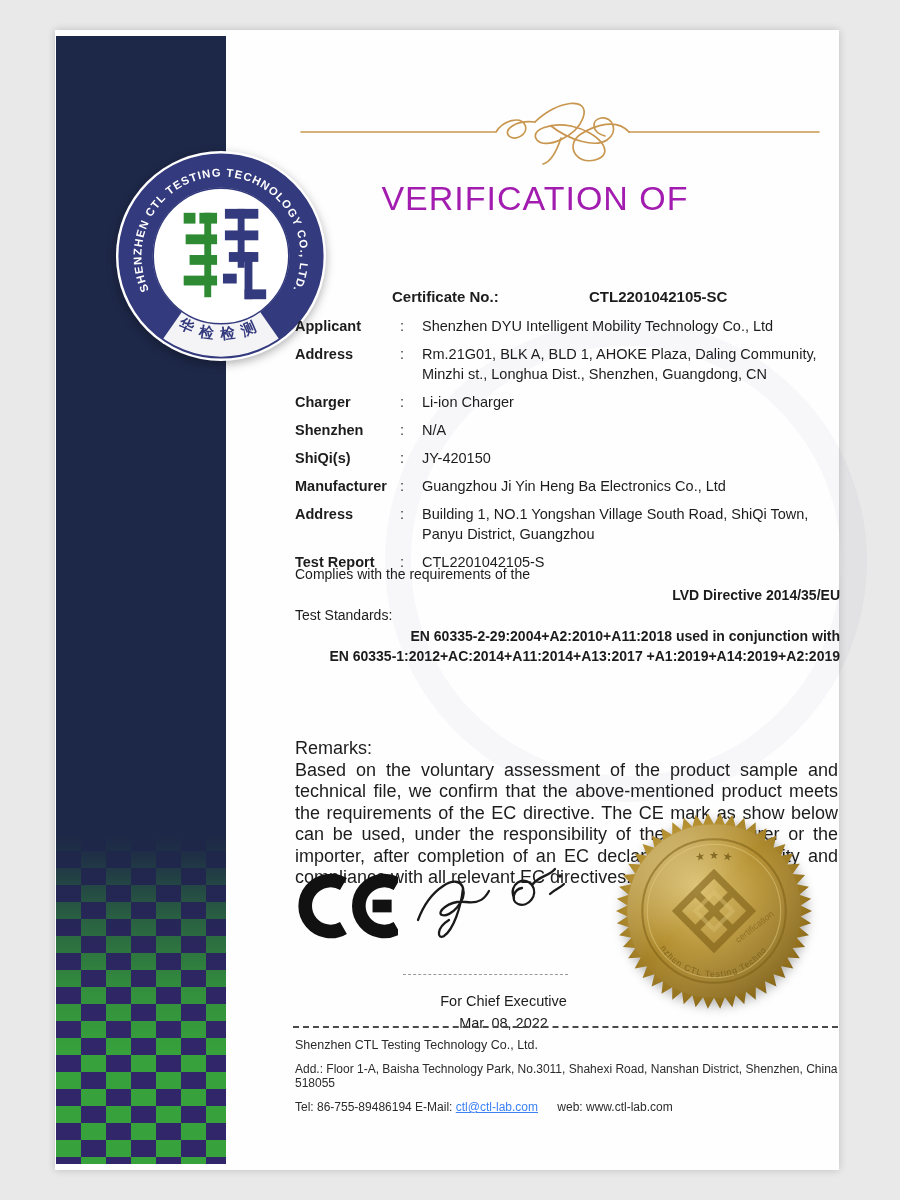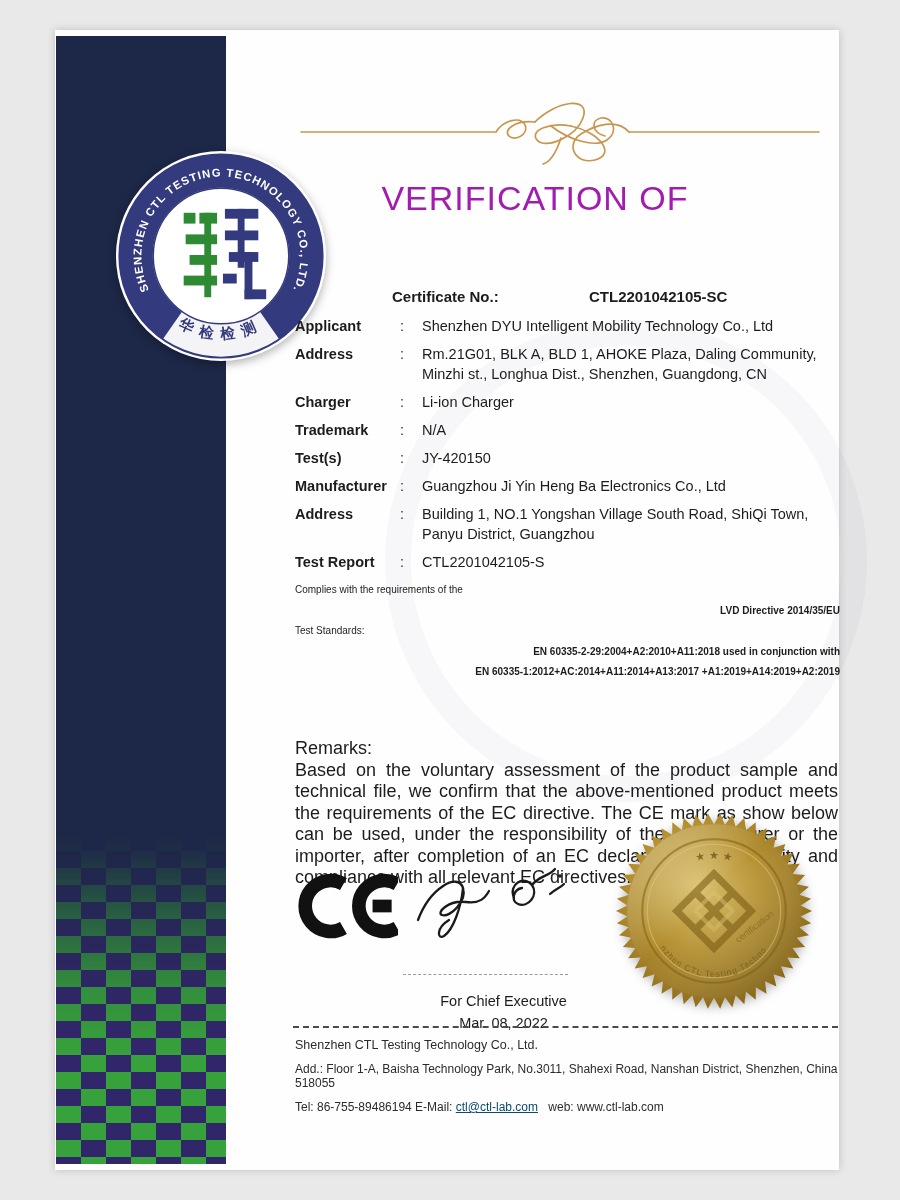--- a/index.html
+++ b/index.html
@@ -31,35 +31,35 @@
   .title{position:absolute;left:180px;top:146px;width:600px;text-align:center;
     font-size:34px;line-height:45px;letter-spacing:1px;color:#a21caf;}
   .cert-row{position:absolute;left:240px;top:258px;width:540px;font-size:15px;font-weight:bold;}
   .cert-row .cl{position:absolute;left:97px;top:0;}
   .cert-row .cv{position:absolute;left:294px;top:0;}
   .rows{position:absolute;left:240px;top:286px;width:540px;font-size:14.5px;}
   .row{display:flex;margin-bottom:8px;line-height:20px;}
   .row .lbl{width:105px;font-weight:bold;flex:none;}
   .row .colon{width:22px;flex:none;color:#333;text-align:left;}
   .row .val{width:405px;flex:none;}
-  .compliance{position:absolute;left:240px;top:550px;width:545px;font-size:10px;line-height:20.5px;}
+  .compliance{position:absolute;left:240px;top:534px;width:545px;font-size:14px;line-height:20.5px;}
   .compliance .b{font-weight:bold;text-align:right;}
   .remarks{position:absolute;left:240px;top:708px;width:543px;font-size:18px;line-height:21.5px;}
   .remarks .txt{text-align:justify;}
   .ce{position:absolute;left:243px;top:840px;width:100px;height:72px;}
   .sig{position:absolute;left:345px;top:828px;width:185px;height:100px;}
   .sig-line{position:absolute;left:348px;top:944px;width:165px;border-top:1.5px dashed #9a9a9a;}
   .sig-label{position:absolute;left:336px;top:960px;width:225px;text-align:center;font-size:14.5px;line-height:22px;}
   .seal{position:absolute;left:558px;top:780px;width:202px;height:202px;filter:drop-shadow(1px 3px 4px rgba(0,0,0,.28));}
   .footer-divider{position:absolute;left:238px;top:996px;width:545px;border-top:2px dashed #4a4a4a;}
   .footer{position:absolute;left:240px;top:1008px;width:545px;font-size:12px;color:#2b2b2b;}
   .footer .f1{margin-bottom:10px;font-size:12.5px;}
   .footer .f2{margin-bottom:10px;}
-  .footer a{color:#0c4a6e;text-decoration:underline;}
-  .footer .webtxt{margin-left:7px;}
+  .footer a{color:#3b82f6;text-decoration:underline;}
+  .footer .webtxt{margin-left:16px;}
 </style>
 </head>
 <body>
 
 <div class="page">
 
   <div class="band">
     <div class="band-pattern"></div>
   </div>
 
@@ -136,26 +136,26 @@
       <span class="lbl">Address</span>
       <span class="colon">:</span>
       <span class="val">Rm.21G01, BLK A, BLD 1, AHOKE Plaza, Daling Community, Minzhi st., Longhua Dist., Shenzhen, Guangdong, CN</span>
     </div>
     <div class="row">
       <span class="lbl">Charger</span>
       <span class="colon">:</span>
       <span class="val">Li-ion Charger</span>
     </div>
     <div class="row">
-      <span class="lbl">Trademark</span>
+      <span class="lbl">Shenzhen</span>
       <span class="colon">:</span>
       <span class="val">N/A</span>
     </div>
     <div class="row">
-      <span class="lbl">Test(s)</span>
+      <span class="lbl">ShiQi(s)</span>
       <span class="colon">:</span>
       <span class="val">JY-420150</span>
     </div>
     <div class="row">
       <span class="lbl">Manufacturer</span>
       <span class="colon">:</span>
       <span class="val">Guangzhou Ji Yin Heng Ba Electronics Co., Ltd</span>
     </div>
     <div class="row">
       <span class="lbl">Address</span>

